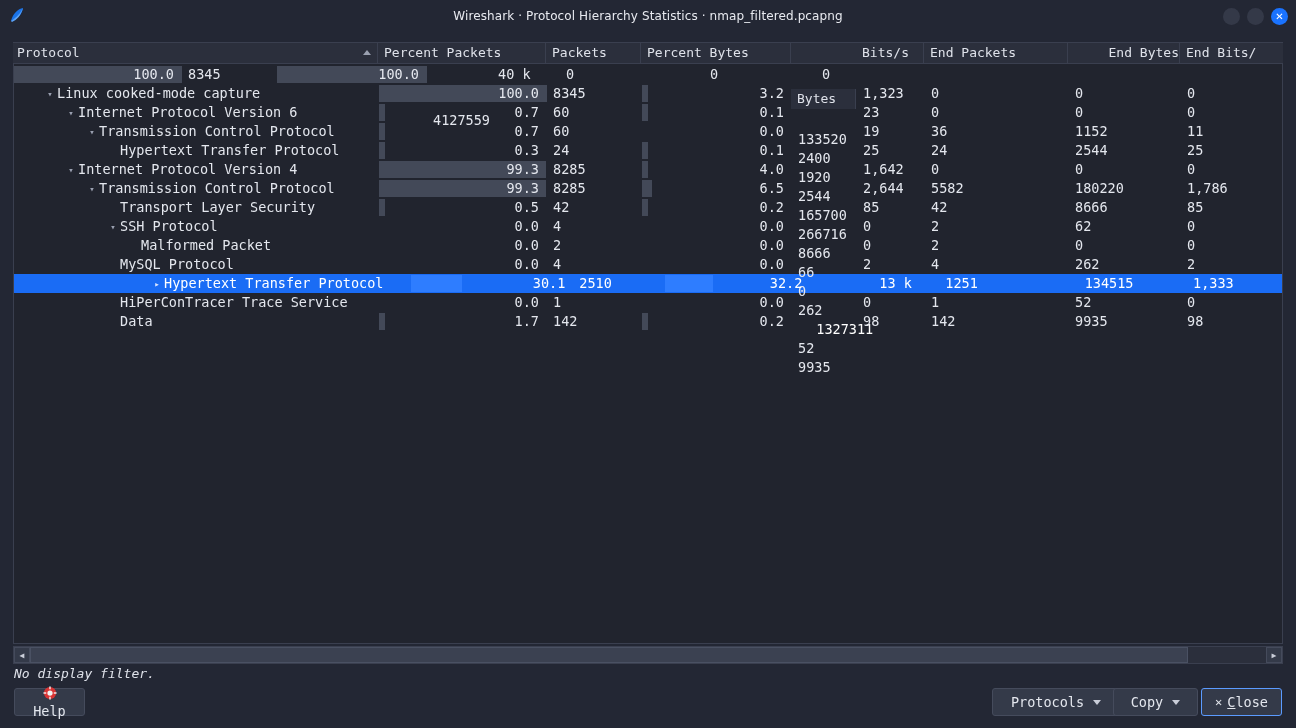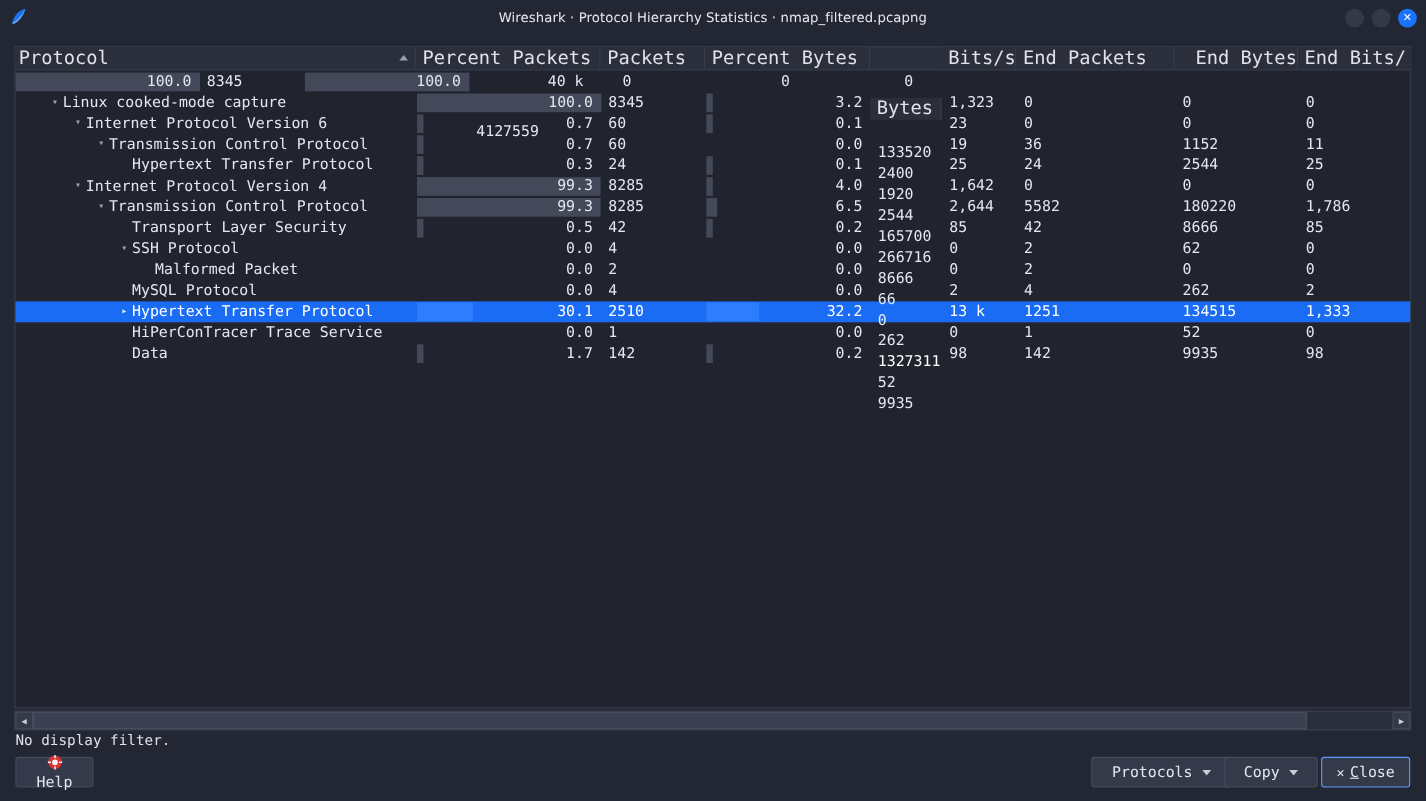--- a/index.html
+++ b/index.html
@@ -61,21 +61,21 @@
     background: #2b2f3c;
     border-top: 1px solid #3a3f4f;
     border-bottom: 1px solid #3a3f4f;
     z-index: 3;
   }
   .hdr {
     position: relative;
     height: 20px;
     line-height: 20px;
     padding-left: 6px;
-    font-size: 17px;
+    font-size: 13px;
     color: #dfe2ea;
     background: #2b2f3c;
     border-right: 1px solid #3a3f4f;
     white-space: nowrap;
     overflow: hidden;
   }
   .sort-ind {
     position: absolute; right: 6px; top: 7px;
     width: 0; height: 0;
     border-left: 4px solid transparent;
@@ -91,21 +91,21 @@
     z-index: 2;
   }
   .row {
     display: flex;
     height: 19px;
     line-height: 19px;
     font-size: 13.5px;
     color: #e4e7ee;
     white-space: nowrap;
   }
-  .row.sel { background: #1a6cf5; color: #ffffff; }
+  .row.sel { background: #1a6cf5; color: #ffffff; padding-left: 44px; }
 
   .cell { position: relative; overflow: hidden; height: 19px; }
   .c-proto   { width: 365px; padding-left: 4px; }
   .c-pcpkt   { width: 168px; }
   .c-pkts    { width: 95px; padding-left: 6px; }
   .c-pcbyt   { width: 150px; }
   .c-bytes   { width: 65px; padding-left: 6px; margin-top: 46px; }
   .c-bits    { width: 68px; padding-left: 6px; }
   .c-epkt    { width: 144px; padding-left: 6px; }
   .c-ebyt    { width: 112px; padding-left: 6px; }
@@ -161,20 +161,21 @@
     width: 1158px; height: 16px;
     background: #3b4151;
     border: 1px solid #4a5163;
   }
 
   
   .filter-note {
     position: absolute;
     left: 14px; top: 666px;
     font-size: 13px;
+    font-style: italic;
     color: #dfe2ea;
   }
   .btn-row {
     position: absolute;
     left: 0; top: 688px;
     width: 1296px;
     height: 28px;
   }
   .btn {
     position: absolute;

